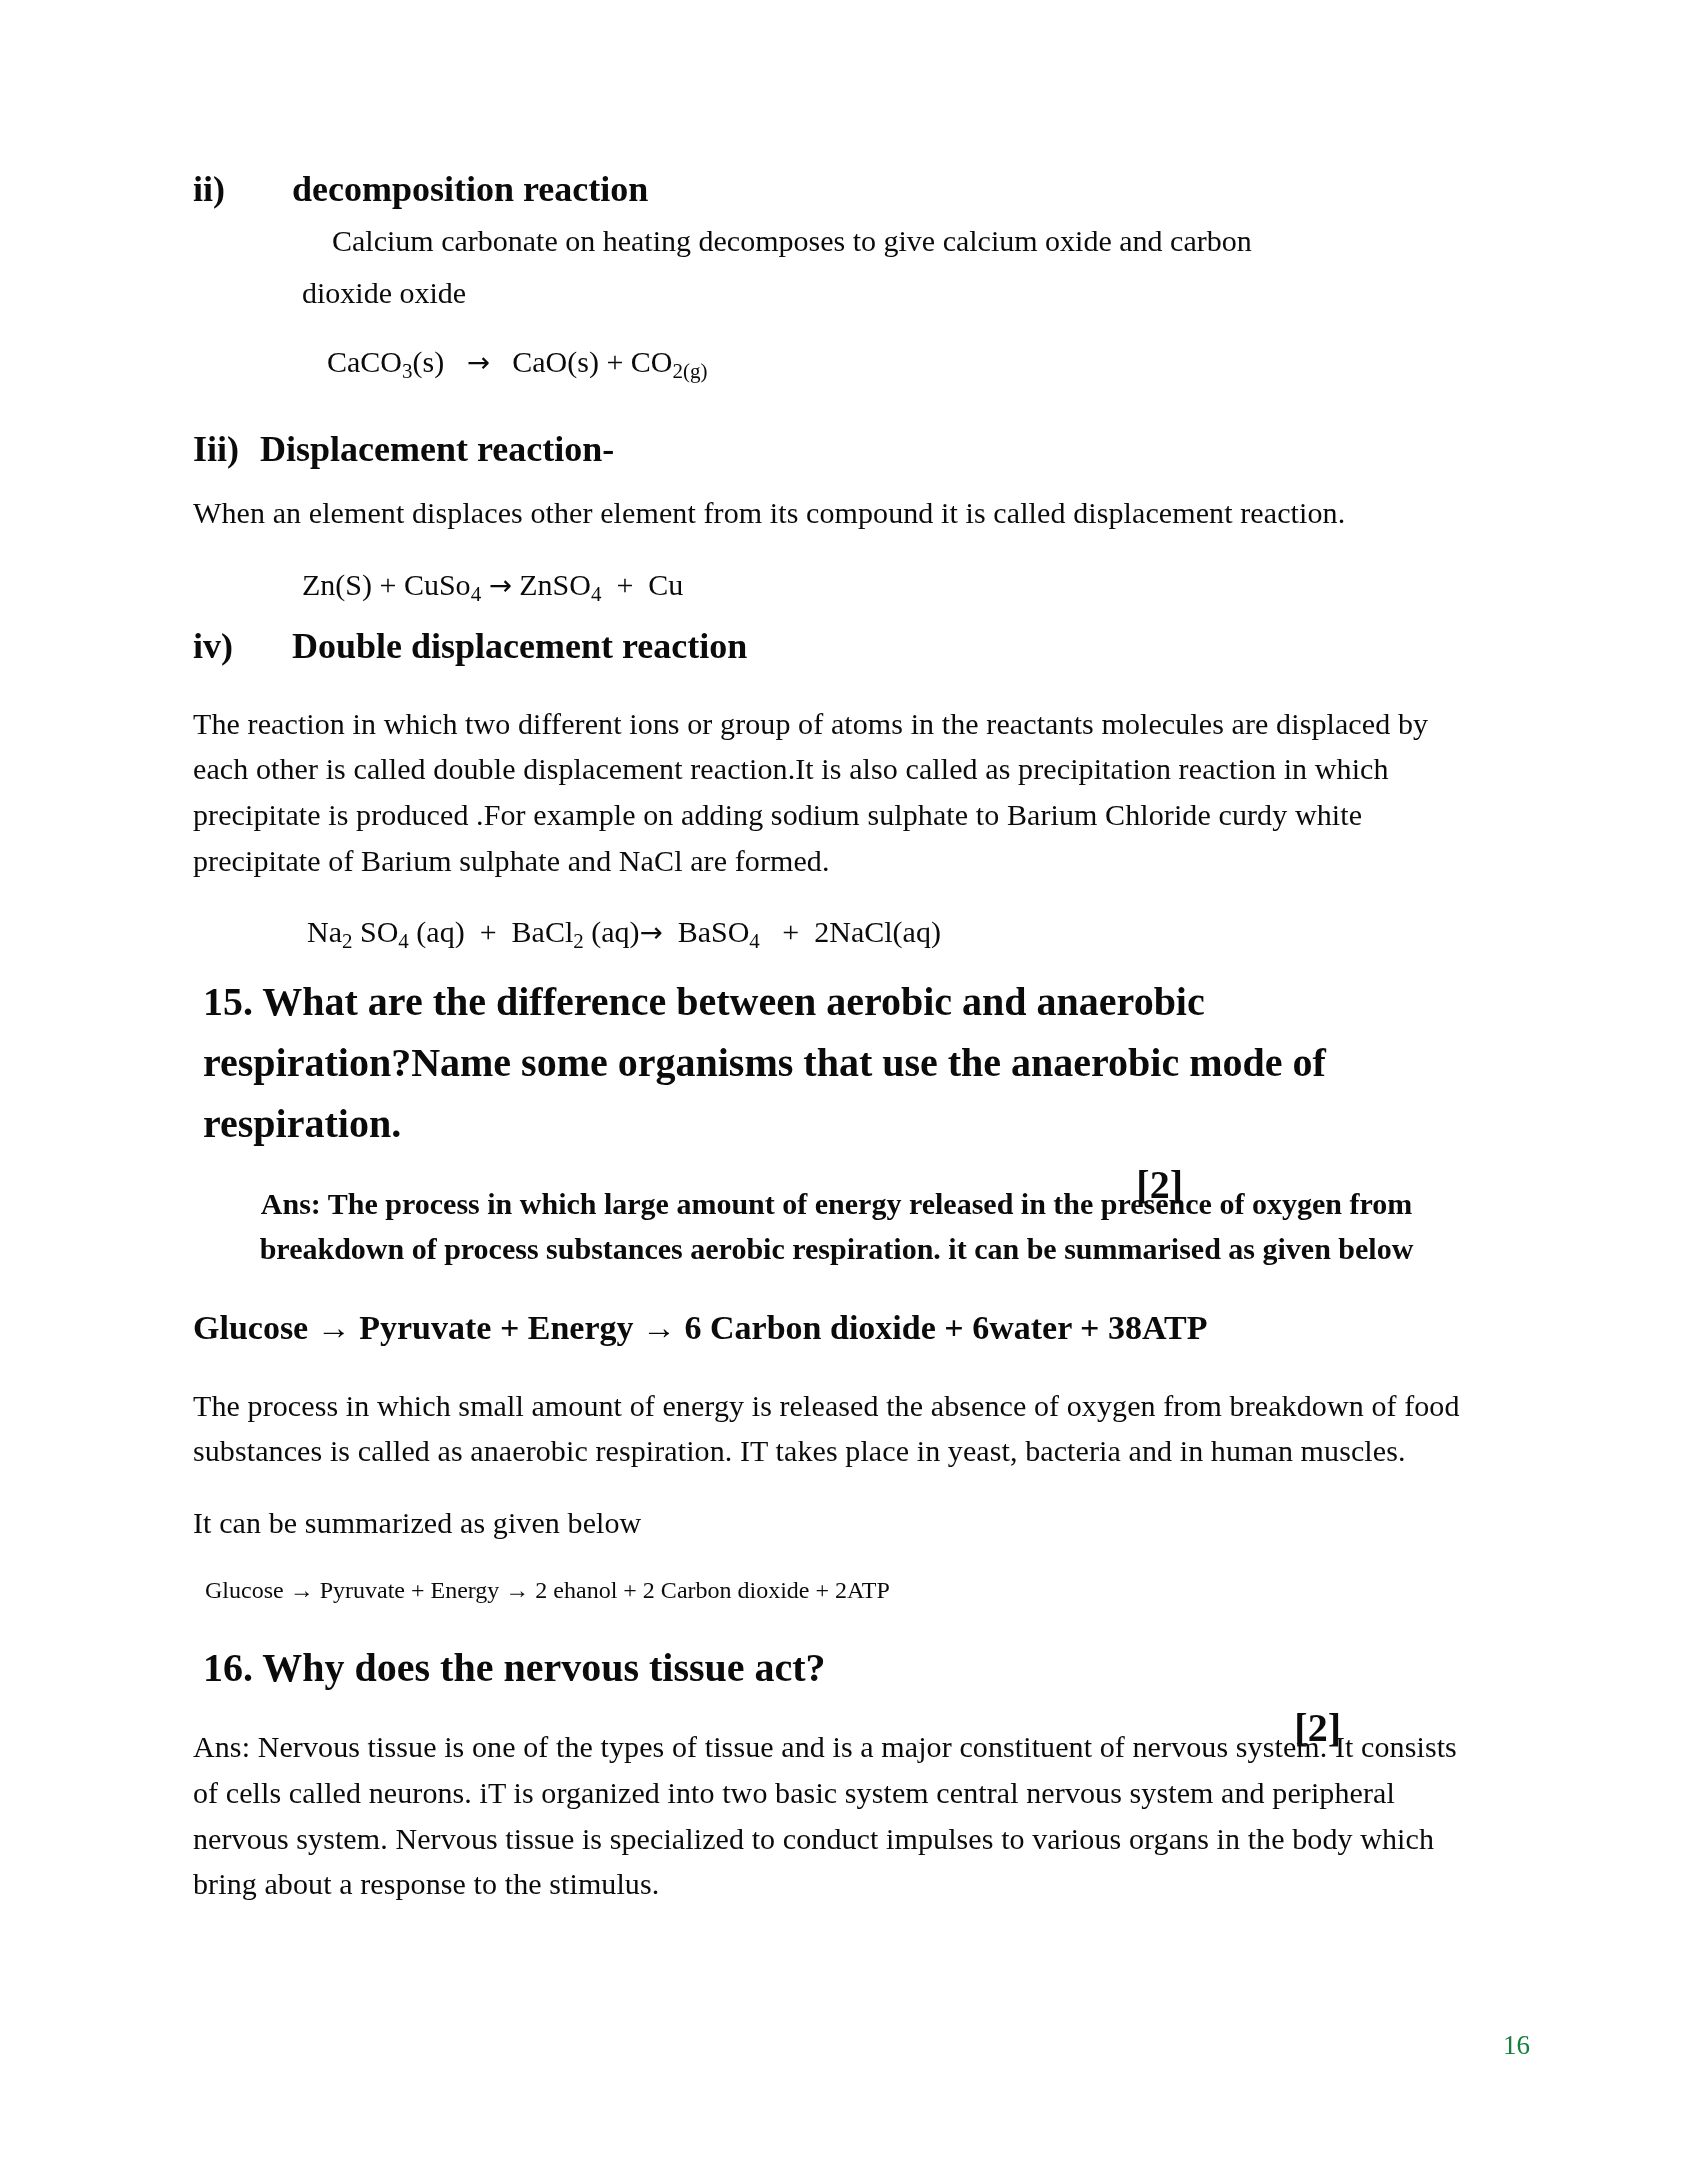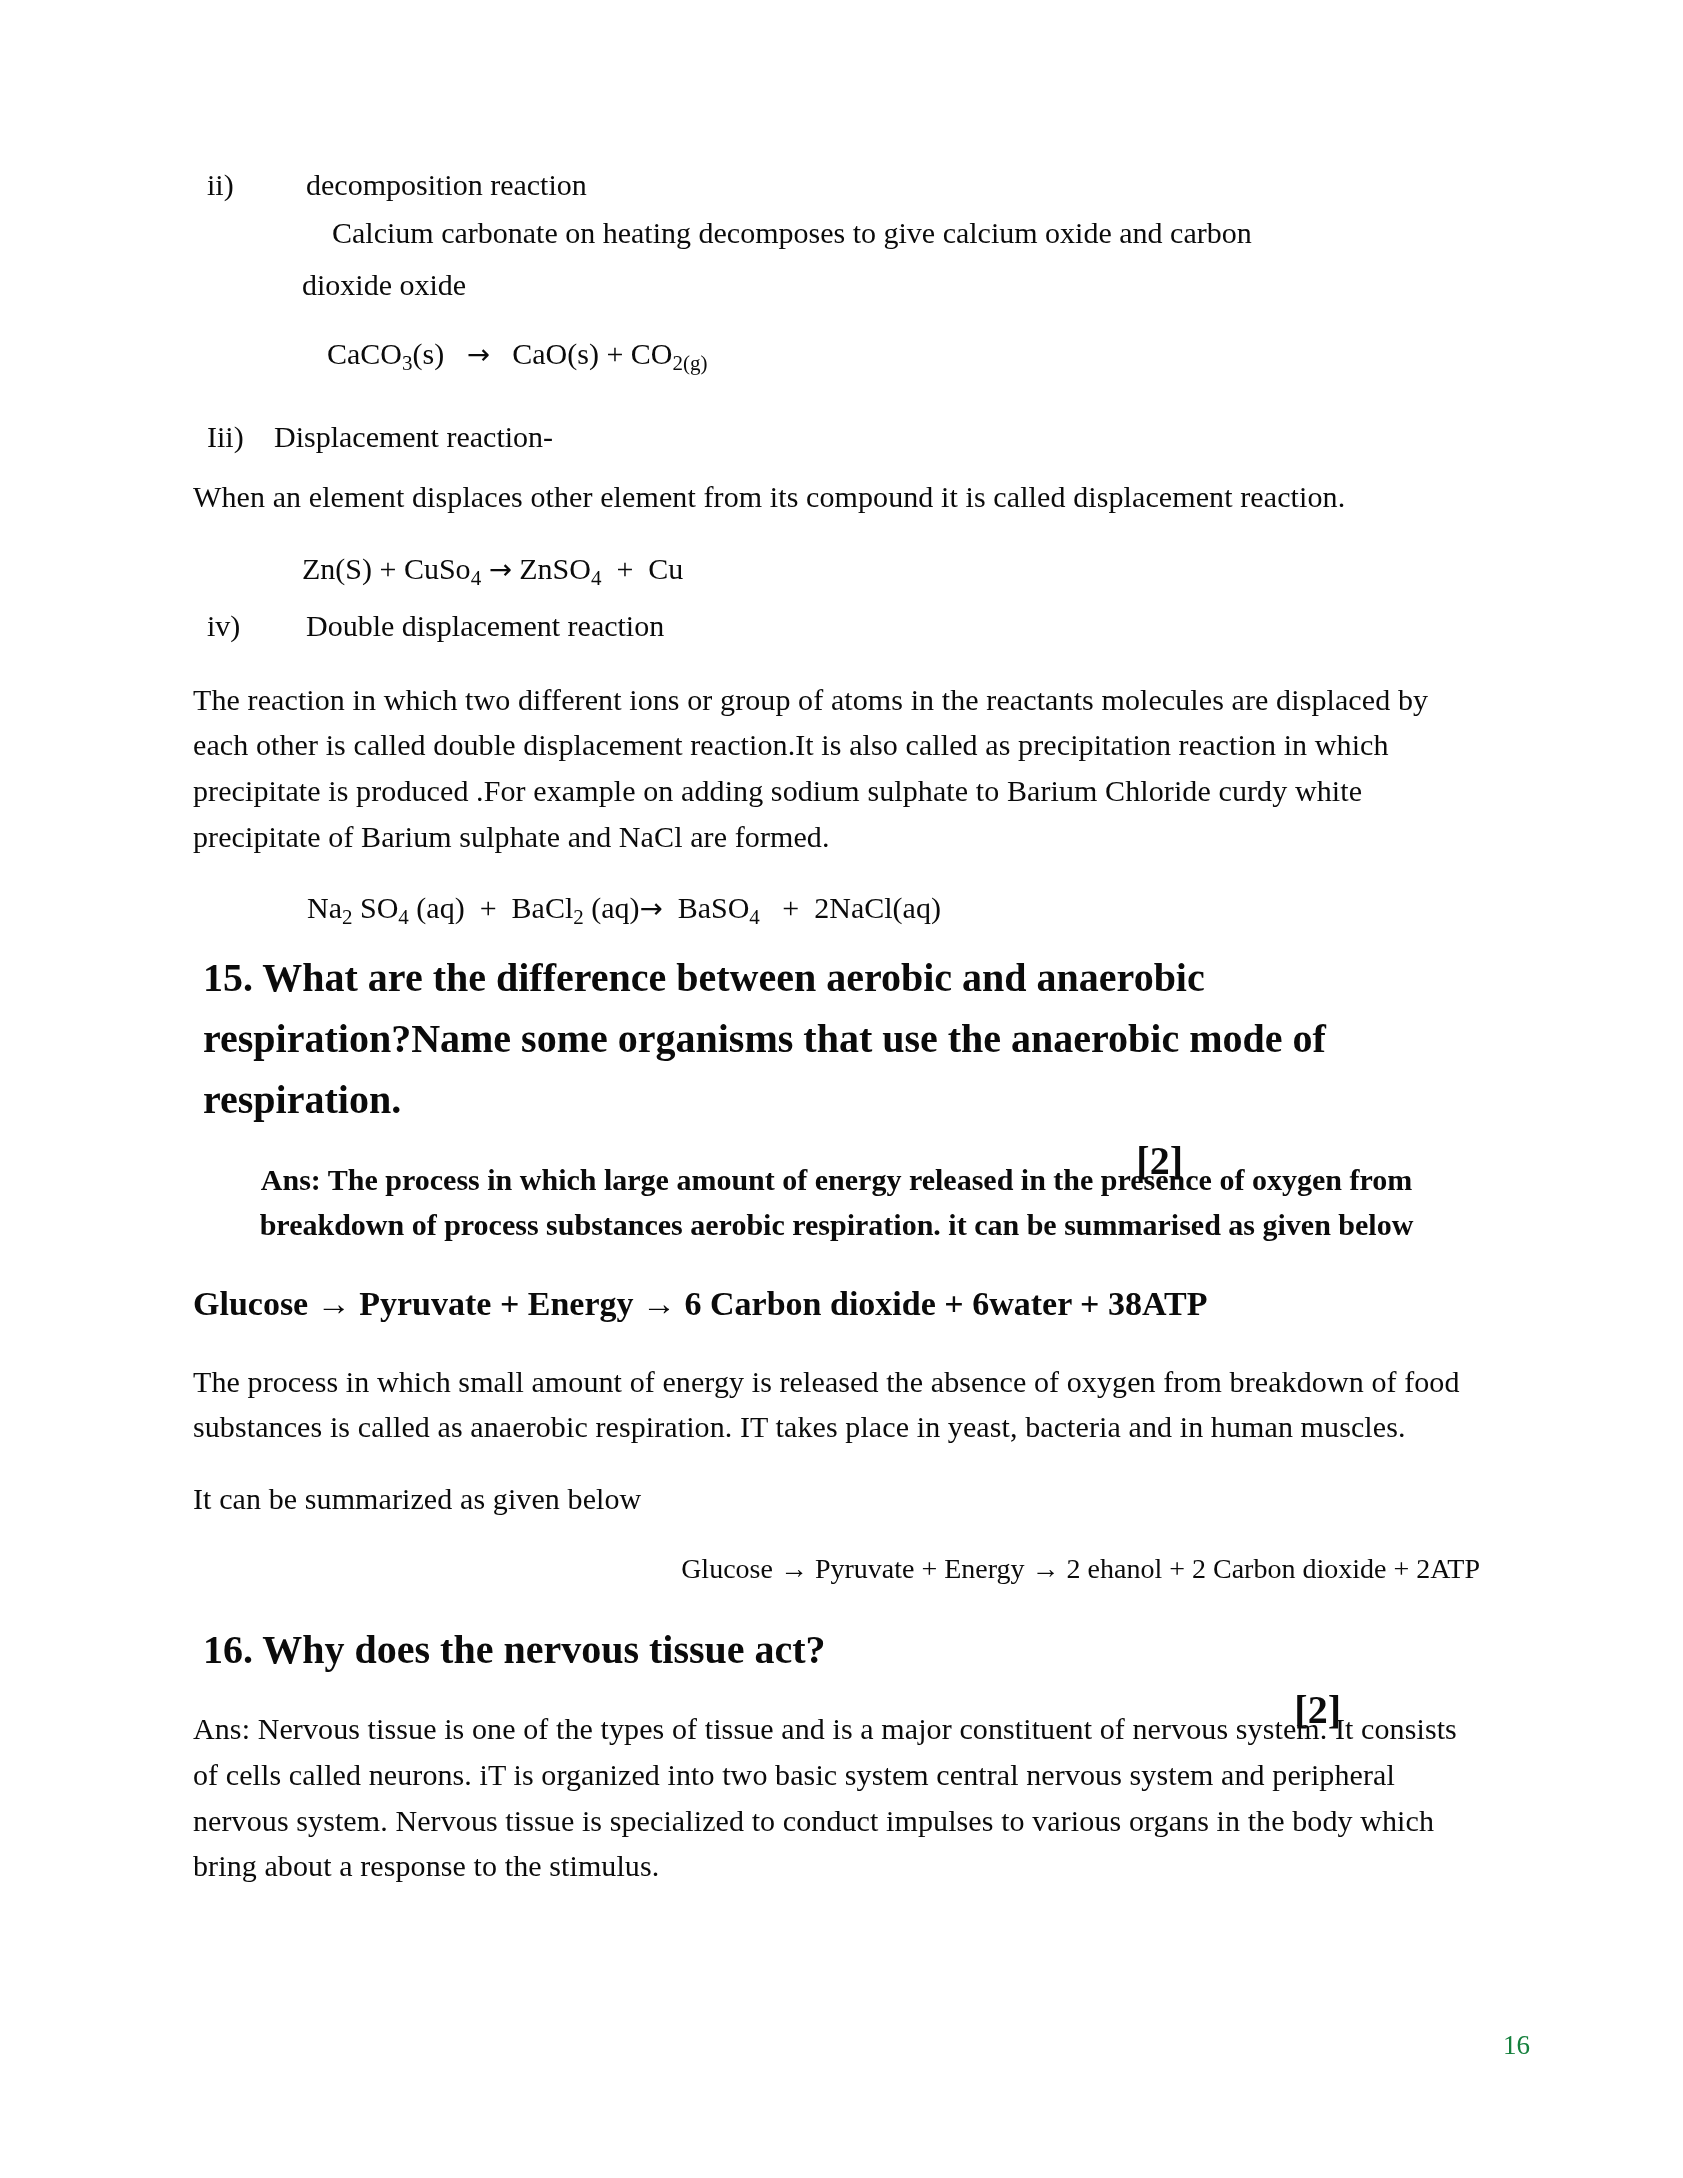--- a/index.html
+++ b/index.html
@@ -30,23 +30,23 @@
 
   
   .para {
     font-size: 30px;
     line-height: 1.52;
     margin: 0 0 26px 0;
     text-align: left;
     letter-spacing: 0.1px;
   }
   .sub-heading {
-    font-size: 30px;
-    font-weight: normal;
-    margin: 0 0 8px 14px;
+    font-size: 36px;
+    font-weight: bold;
+    margin: 0 0 8px 0;
     display: flex;
   }
   .sub-heading .marker {
     display: inline-block;
     width: 99px;
     flex: 0 0 auto;
   }
   .sub-heading .marker.narrow {
     width: 67px;
   }
@@ -74,26 +74,25 @@
   .equation.eq-indent-3 { padding-left: 114px; }
 
   .eq-bold {
     font-size: 34px;
     font-weight: bold;
     line-height: 1.5;
     margin: 0 0 30px 0;
     white-space: nowrap;
   }
   .eq-plain {
-    font-size: 28px;
+    font-size: 24px;
     line-height: 1.5;
     margin: 0 0 30px 0;
     padding-left: 12px;
     white-space: nowrap;
-    text-align: right;
   }
 
   sub {
     font-size: 0.70em;
     vertical-align: baseline;
     position: relative;
     bottom: -0.28em;
   }
 
   .arrow {

